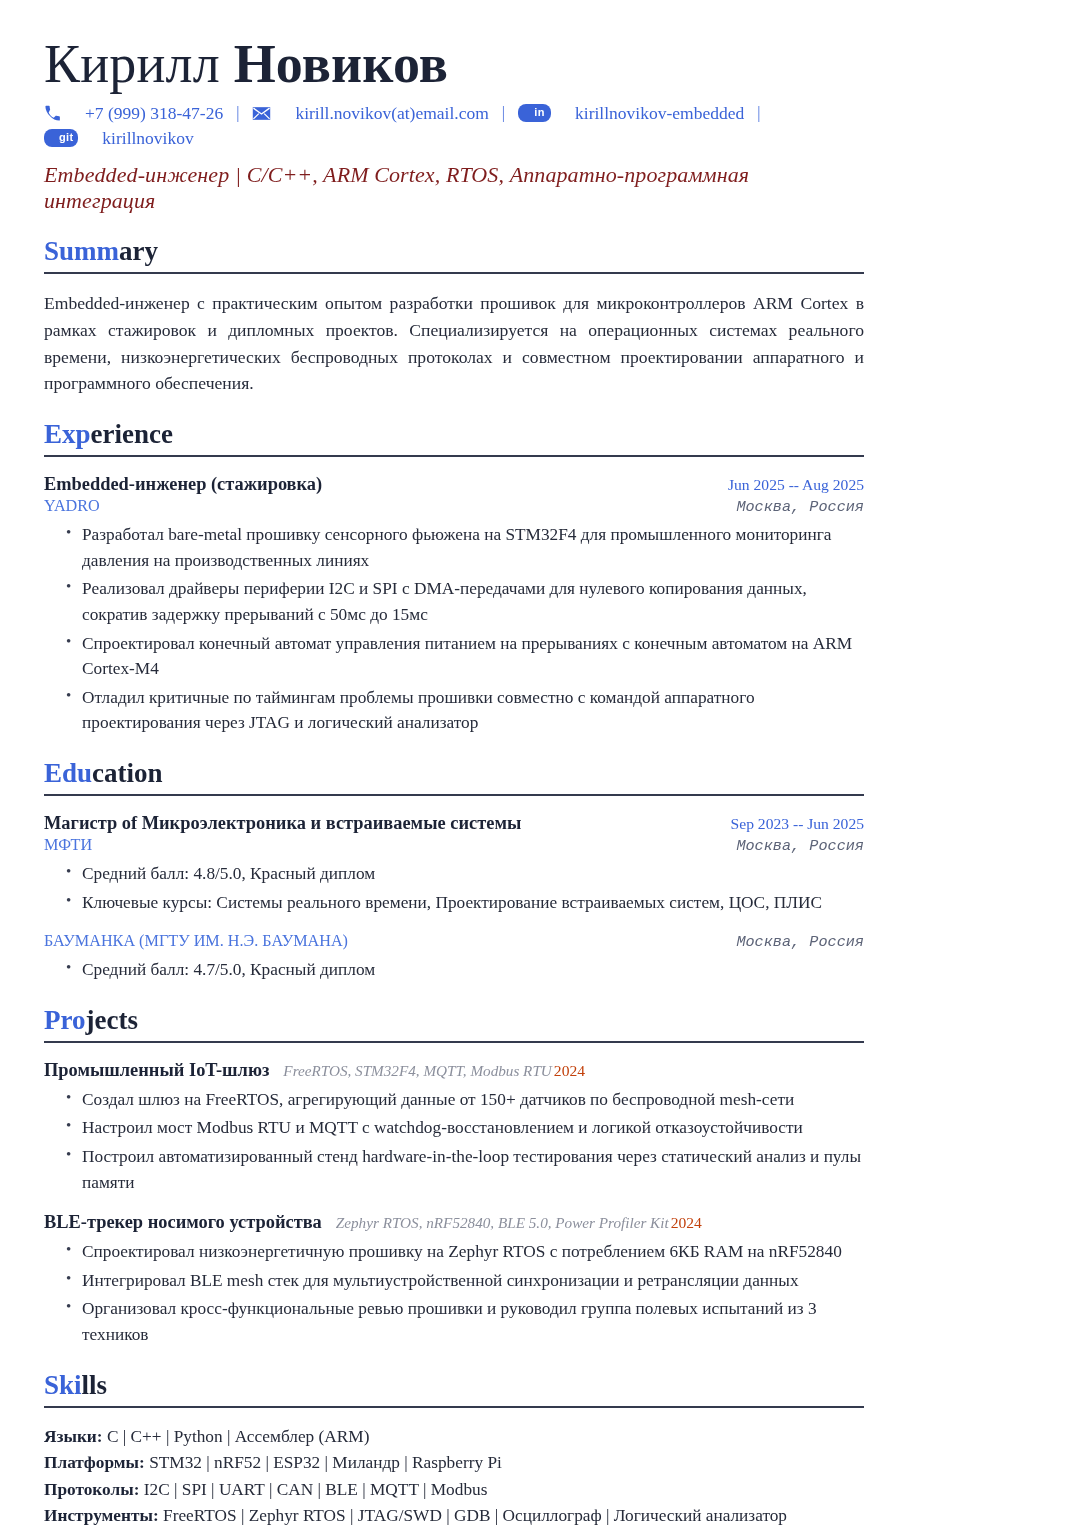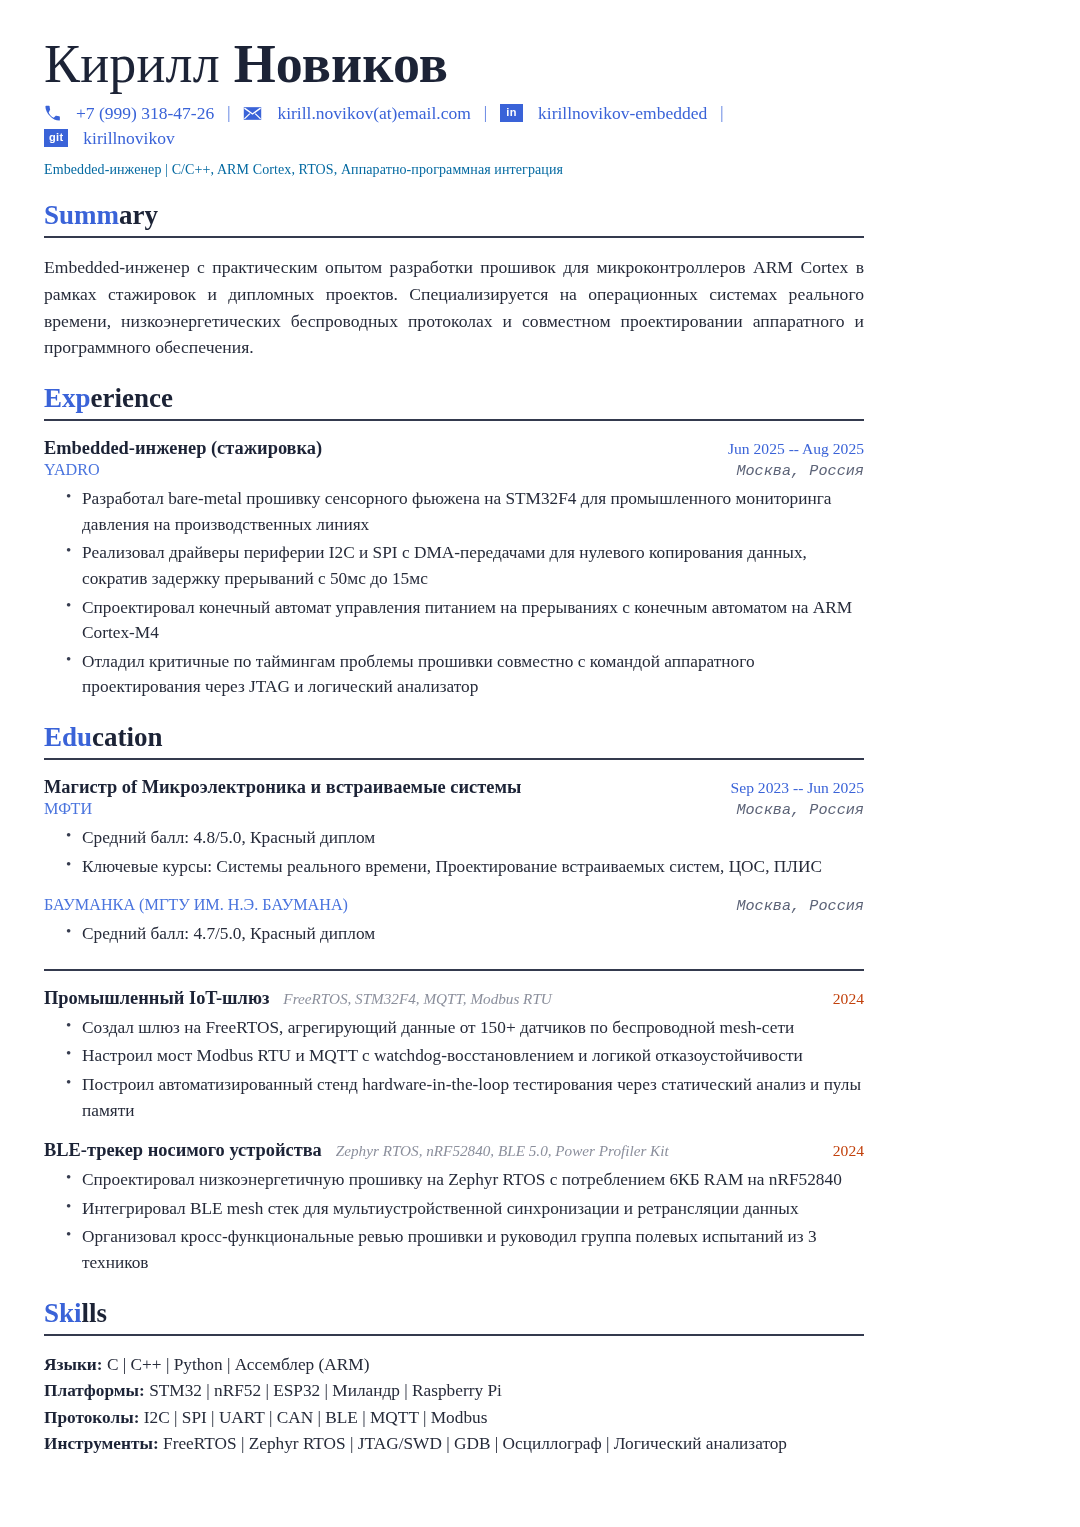--- a/index.html
+++ b/index.html
@@ -40,52 +40,53 @@
     color: #3a63d8;
     display: flex;
     align-items: center;
     flex-wrap: wrap;
     gap: 0px;
     line-height: 1.4;
   }
   .contact-item {
     display: inline-flex;
     align-items: center;
-    gap: 15px;
+    gap: 24px;
     color: #3a63d8;
     text-decoration: none;
     white-space: nowrap;
   }
   .contact-sep {
     color: #4a70dd;
     padding: 0 13px;
     font-size: 16px;
   }
   .ico { display: inline-flex; align-items: center; }
   .ico svg { display: block; }
   .badge-ico {
     display: inline-flex;
     align-items: center;
     justify-content: center;
     background: #3a63d8;
     color: #ffffff;
-    border-radius: 0;
+    border-radius: 8px;
     font-family: "Liberation Sans", sans-serif;
     font-weight: 700;
     font-size: 11px;
     line-height: 1;
-    padding: 3px 5px 4px 5px;
+    padding: 3px 5px 4px 15px;
     min-width: 13px;
     letter-spacing: 0.3px;
   }
 
   .tagline {
     margin-top: 12px;
-    font-size: 14px;
-    color: #0369a1;
+    font-style: italic;
+    font-size: 22px;
+    color: #7f1d1d;
     letter-spacing: 0.1px;
   }
 
   
   .section { margin-top: 22px; }
   .section-head {
     font-size: 27px;
     font-weight: 700;
     line-height: 1.15;
     color: #1c2336;
@@ -158,22 +159,21 @@
     left: 0;
     top: -1px;
     font-size: 15px;
     color: #363c4f;
   }
 
   
   .proj-head {
     display: flex;
     align-items: baseline;
-    justify-content: space-between;
-    gap: 20px;
+    gap: 2px;
   }
   .proj-left {
     display: flex;
     align-items: baseline;
     gap: 14px;
     flex-wrap: wrap;
   }
   .proj-title {
     font-size: 18.4px;
     font-weight: 700;
@@ -315,20 +315,23 @@
         <div class="entry-sub">БАУМАНКА (МГТУ ИМ. Н.Э. БАУМАНА)</div>
         <div class="entry-loc">Москва, Россия</div>
       </div>
       <ul class="bullets">
         <li>Средний балл: 4.7/5.0, Красный диплом</li>
       </ul>
     </div>
   </div>
 
   <div class="section">
+    <div class="section-head">
+      <span class="hl">Pro</span><span>jects</span>
+    </div>
     <hr class="section-rule">
 
     <div class="entry">
       <div class="proj-head">
         <div class="proj-left">
           <span class="proj-title">Промышленный IoT-шлюз</span>
           <span class="proj-tech">FreeRTOS, STM32F4, MQTT, Modbus RTU</span>
         </div>
         <div class="proj-year">2024</div>
       </div>

